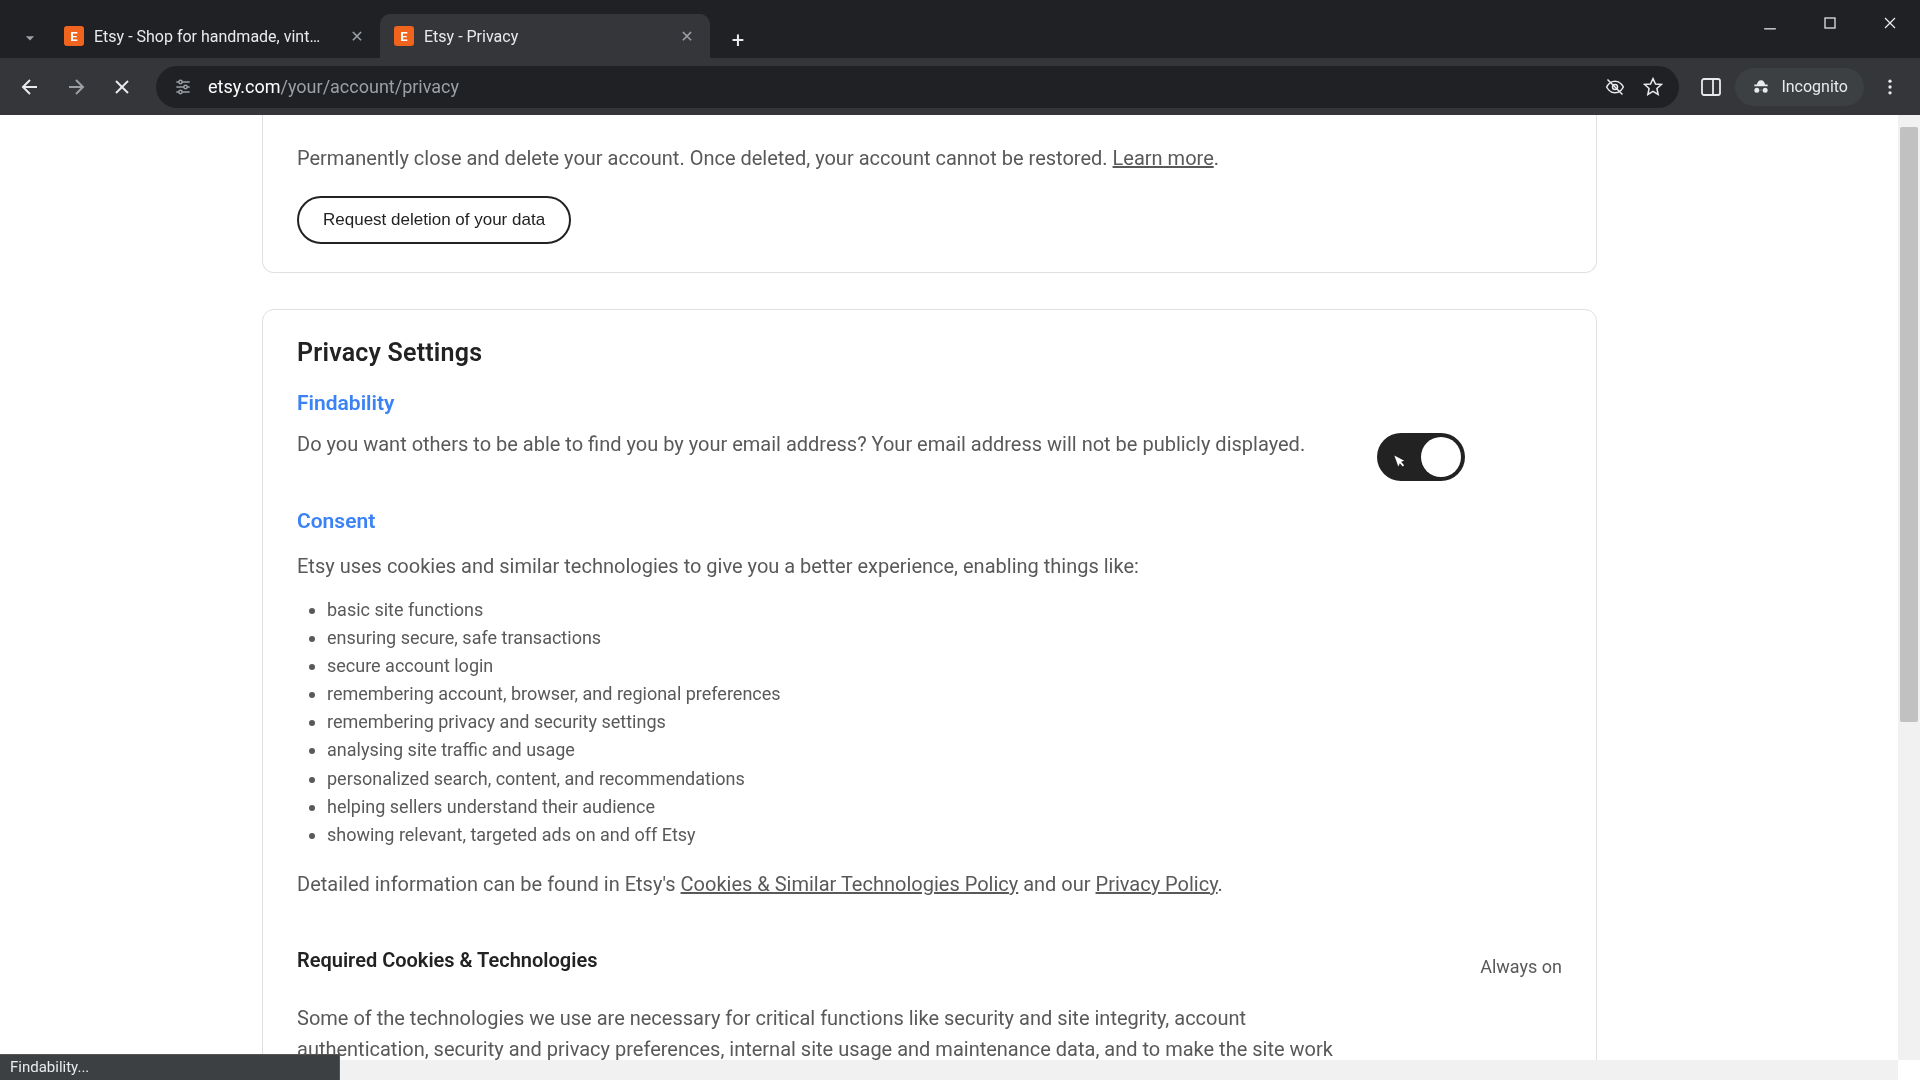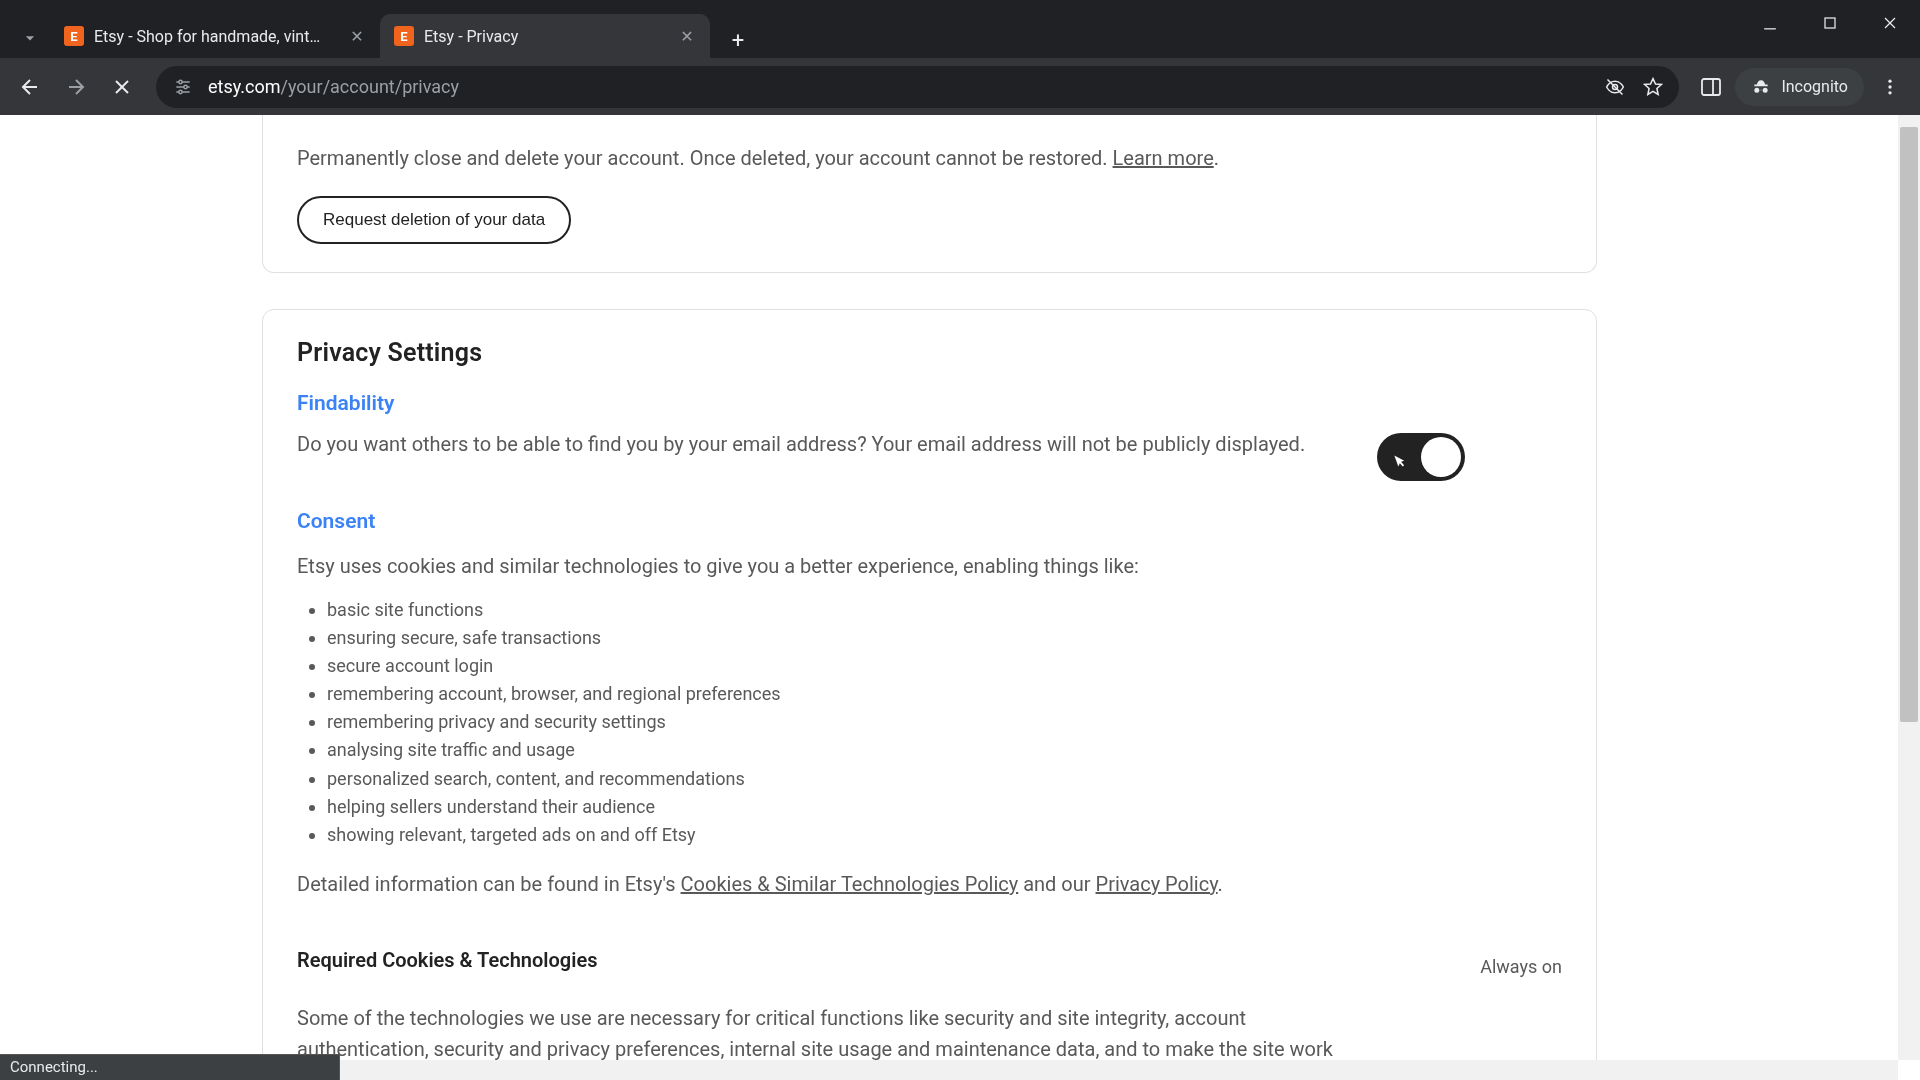--- a/index.html
+++ b/index.html
@@ -538,14 +538,14 @@
       <p class="required-desc">Some of the technologies we use are necessary for critical functions like security and site integrity, account authentication, security and privacy preferences, internal site usage and maintenance data, and to make the site work</p>
     </div>
 
   </div>
 
   <div class="scroll-track">
     <div class="scroll-thumb"></div>
   </div>
   <div class="scroll-h"></div>
 
-  <div class="status-bar">Connecting...</div>
+  <div class="status-bar">Findability...</div>
 </div>
 
 </body></html>

